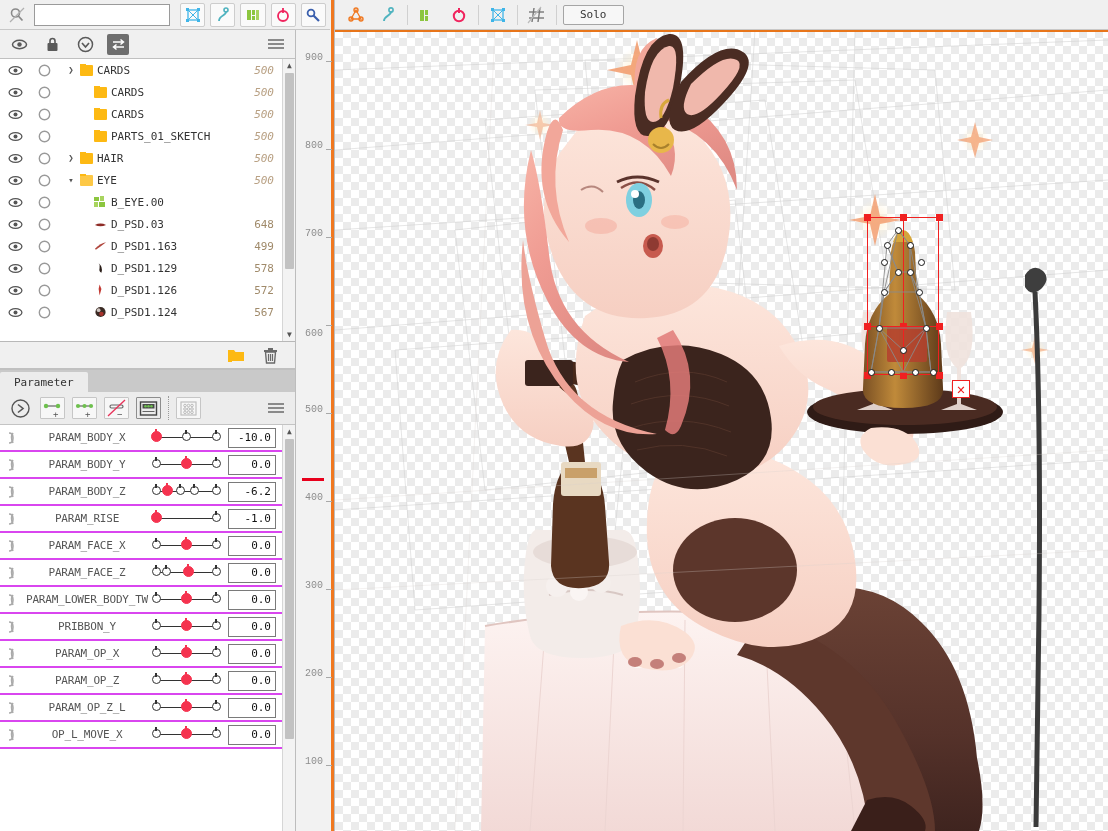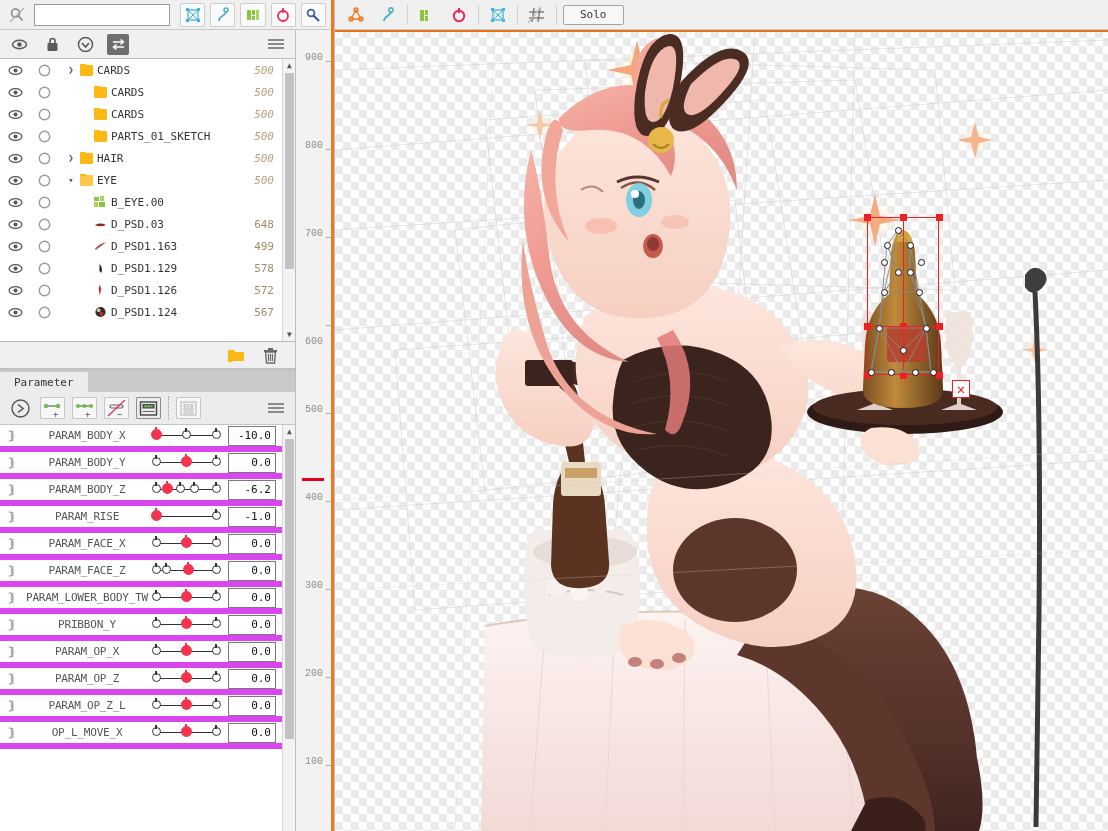--- a/index.html
+++ b/index.html
@@ -80,21 +80,21 @@
                 background: #ececec; border-bottom: 1px solid #c4c4c4; }
   .pbtn { width: 25px; height: 22px; border: 1px solid #c6c6c6; background: #f7f7f7;
           display: flex; align-items: center; justify-content: center; border-radius: 1px; }
   .pbtn.nb { border: none; background: transparent; }
   .pbtn.dk { background: #ececec; border-color: #8d8d8d; }
   .dotsep { width: 1px; height: 24px; border-left: 1px dotted #9a9a9a; }
 
   
   .param-wrap { flex: 1; display: flex; background: #fff; overflow: hidden; position: relative; }
   .param-list { flex: 1; overflow: hidden; }
-  .prow { height: 27px; display: flex; align-items: center; border-bottom: 6px solid #d946ef; background: #fff; }
+  .prow { height: 27px; display: flex; align-items: center; border-bottom: 2px solid #d946ef; background: #fff; }
   .prow.sel { background: #e2e2e2; }
   .p-key { width: 24px; display: flex; justify-content: center; color: #9a9a9a; font-size: 12px; }
   .p-name { flex: 1; text-align: center; font-size: 11px; color: #555; letter-spacing: -0.2px; }
   .p-slider { width: 72px; height: 20px; position: relative; margin-right: 6px; }
   .p-slider .track { position: absolute; top: 9px; height: 1px; background: #333; }
   .kp { position: absolute; top: 4px; width: 9px; height: 9px; border-radius: 50%;
         border: 1.4px solid #333; background: #fff; margin-left: -4.5px; }
   .kp:after { content:''; position:absolute; left:50%; top:-3px; margin-left:-0.7px; width:1.4px; height:4px; background:#333; }
   .kp.on { background: #f5334f; border-color: #f5334f; width: 11px; height: 11px; top: 3px; margin-left: -5.5px; }
   .kp.on:after { background: #f5334f; }
@@ -796,21 +796,21 @@
   </div>
 
   <div class="ruler" id="ruler">
     <div class="orange"></div>
   <div class="tick" style="top: 52px; right: 11px;">900</div>
       <div class="tickline" style="top: 61px;"></div>
       <div class="tick" style="top: 140px; right: 11px;">800</div>
       <div class="tickline" style="top: 149px;"></div>
       <div class="tick" style="top: 228px; right: 11px;">700</div>
       <div class="tickline" style="top: 237px;"></div>
-      <div class="tick" style="top: 336px; right: 11px;">600</div>
+      <div class="tick" style="top: 328px; right: 11px;">600</div>
       <div class="tickline" style="top: 325px;"></div>
       <div class="tick" style="top: 404px; right: 11px;">500</div>
       <div class="tickline" style="top: 413px;"></div>
       <div class="tick" style="top: 492px; right: 11px;">400</div>
       <div class="tickline" style="top: 501px;"></div>
       <div class="tick" style="top: 580px; right: 11px;">300</div>
       <div class="tickline" style="top: 589px;"></div>
       <div class="tick" style="top: 668px; right: 11px;">200</div>
       <div class="tickline" style="top: 677px;"></div>
       <div class="tick" style="top: 756px; right: 11px;">100</div>

